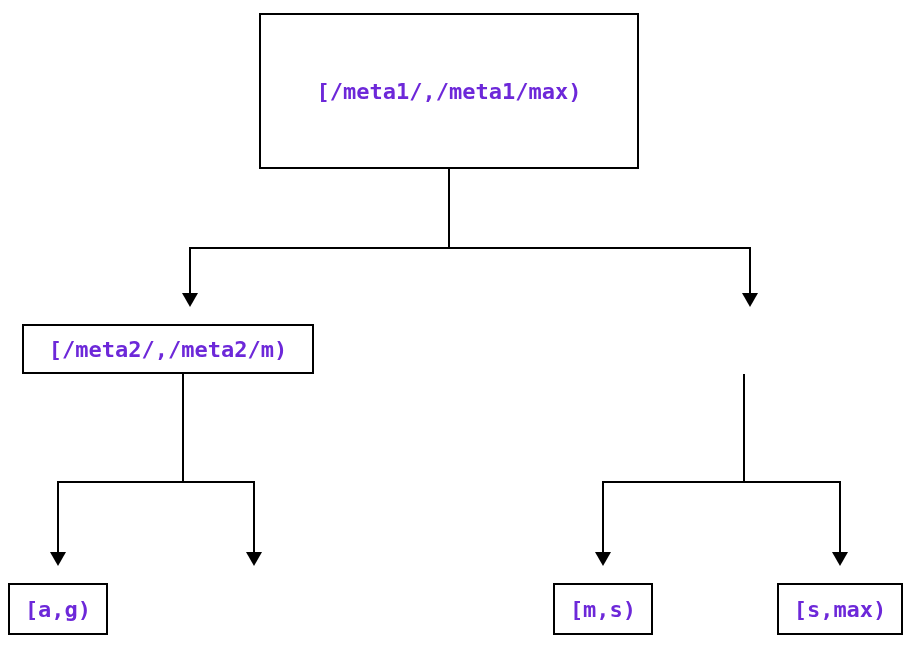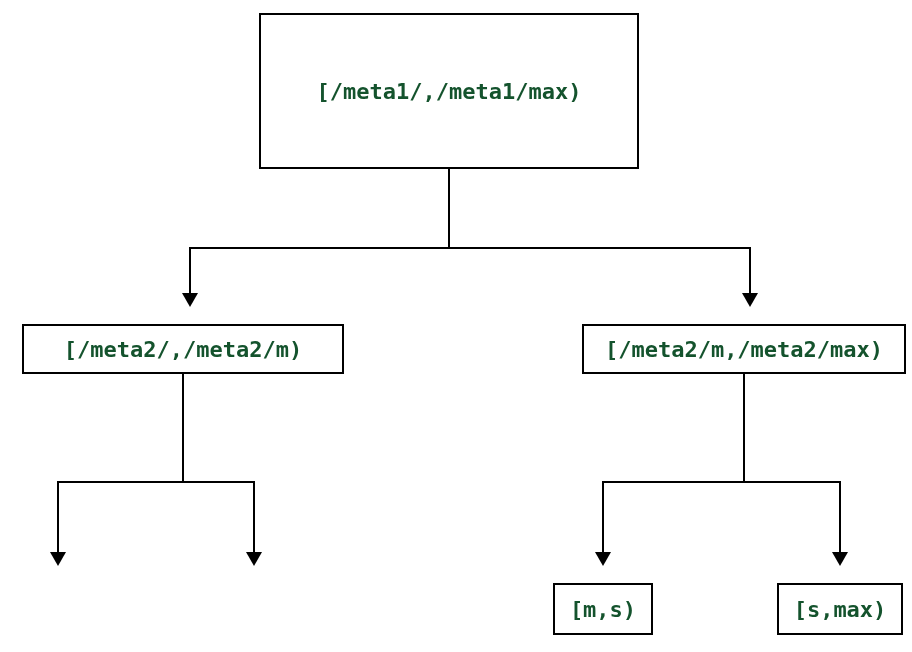--- a/index.html
+++ b/index.html
@@ -13,30 +13,30 @@
     height: 652px;
     background: #ffffff;
     font-family: "DejaVu Sans Mono", "Liberation Mono", monospace;
     overflow: hidden;
   }
   .node {
     position: absolute;
     box-sizing: border-box;
     border: 2px solid #000000;
     background: #ffffff;
-    color: #14532d;
+    color: #6d28d9;
     display: flex;
     align-items: center;
     justify-content: center;
     font-size: 22px;
     font-weight: bold;
     white-space: nowrap;
   }
   .node-root  { left: 259px; top: 13px;  width: 380px; height: 156px; }
-  .node-left  { left: 22px;  top: 324px; width: 322px; height: 50px; }
+  .node-left  { left: 22px;  top: 324px; width: 292px; height: 50px; }
   .node-right { left: 582px; top: 324px; width: 324px; height: 50px; }
   .node-leaf-ag   { left: 8px;   top: 583px; width: 100px; height: 52px; }
   .node-leaf-gm   { left: 205px; top: 583px; width: 98px;  height: 52px; }
   .node-leaf-ms   { left: 553px; top: 583px; width: 100px; height: 52px; }
   .node-leaf-smax { left: 777px; top: 583px; width: 126px; height: 52px; }
 
   .vline {
     position: absolute;
     width: 2px;
     background: #000000;
@@ -81,22 +81,22 @@
 </style>
 </head>
 <body>
 
 <div class="canvas">
 
   <div class="node node-root">[/meta1/,/meta1/max)</div>
 
   <div class="node node-left">[/meta2/,/meta2/m)</div>
 
-  <div class="node node-right">[/meta2/m,/meta2/max)</div>
 
+  <div class="node node-leaf-ag">[a,g)</div>
 
 
   <div class="node node-leaf-smax">[s,max)</div>
 
   <div class="node node-leaf-ms">[m,s)</div>
 
   <div class="vline l1-stem"></div>
   <div class="hline l1-hbar"></div>
   <div class="vline l1-drop-l"></div>
   <div class="vline l1-drop-r"></div>

